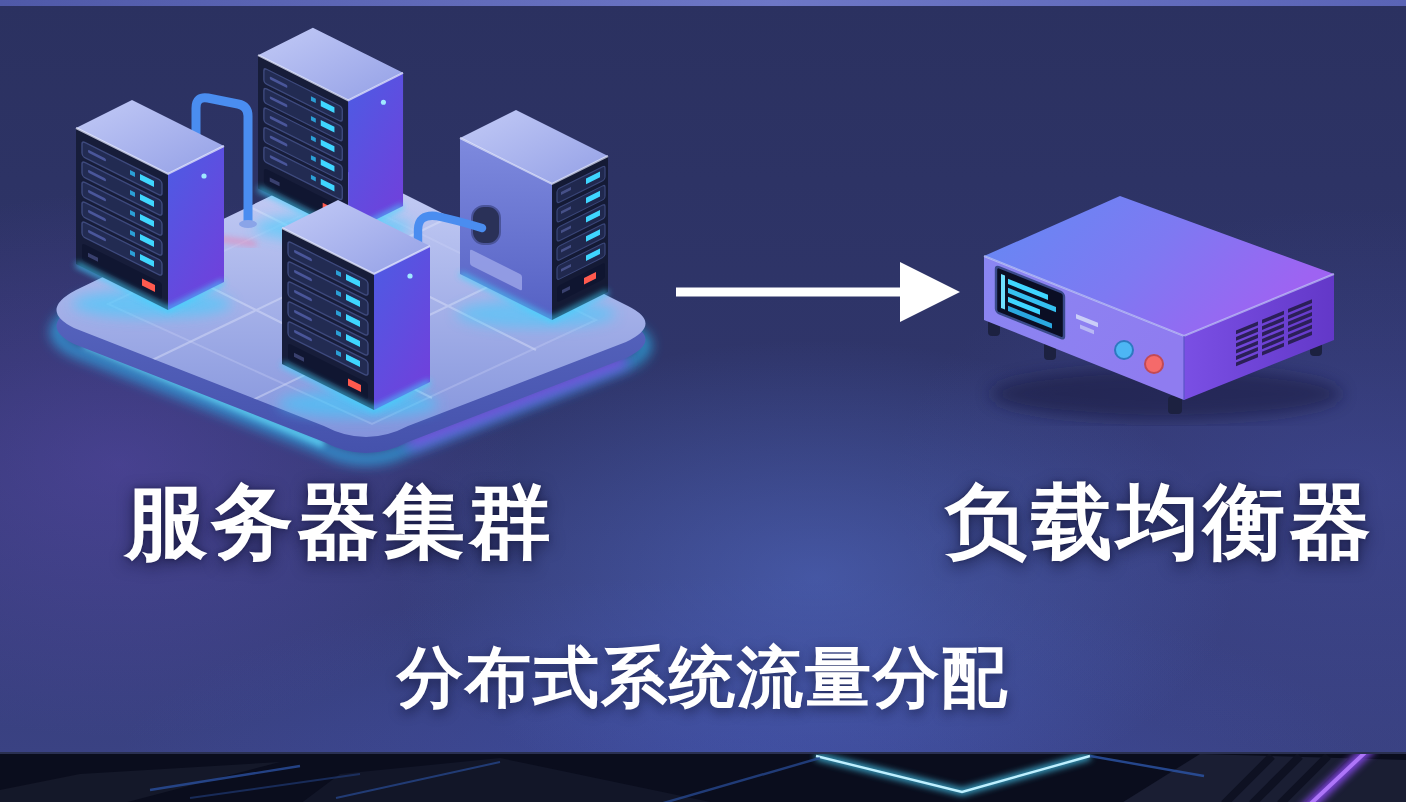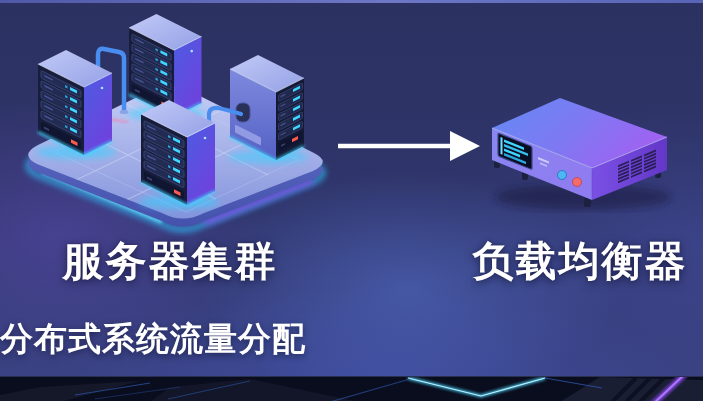--- a/index.html
+++ b/index.html
@@ -19,21 +19,21 @@
   .illu{position:absolute;}
   .label{
     position:absolute;top:239px;color:#ffffff;font-weight:bold;font-size:41px;
     letter-spacing:2px;text-align:center;line-height:1.1;
     text-shadow:0 2px 8px rgba(10,12,40,.65), 0 0 2px rgba(20,20,60,.5);
     white-space:nowrap;
   }
   .label-left{left:0;width:340px;}
   .label-right{left:440px;width:280px;}
   .caption{
-    position:absolute;left:0;top:317px;width:703px;
+    position:absolute;left:0;top:317px;width:703px;text-align:center;
     color:#ffffff;font-weight:bold;font-size:33px;letter-spacing:1px;
     text-shadow:0 2px 6px rgba(10,12,40,.55);white-space:nowrap;
   }
   .circuit-band{
     position:absolute;left:0;top:376px;width:703px;height:25px;
     background:#0a0d1d;border-top:1px solid rgba(120,130,200,.30);overflow:hidden;
   }
 </style>
 </head>
 <body>

